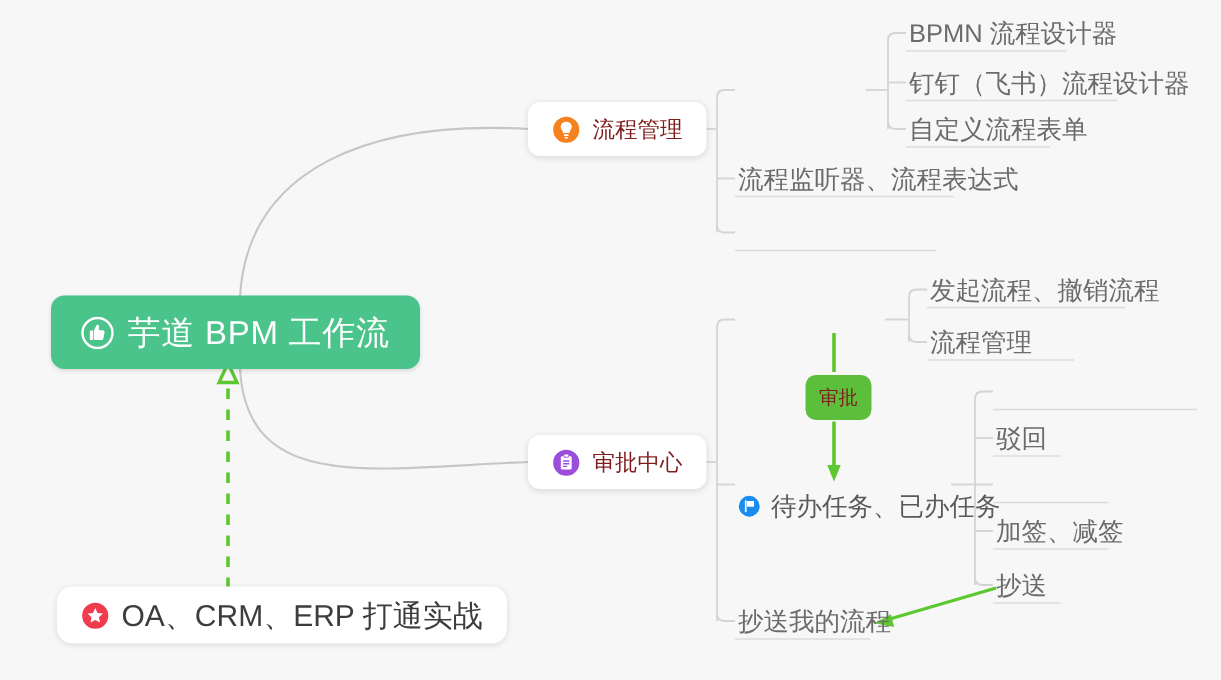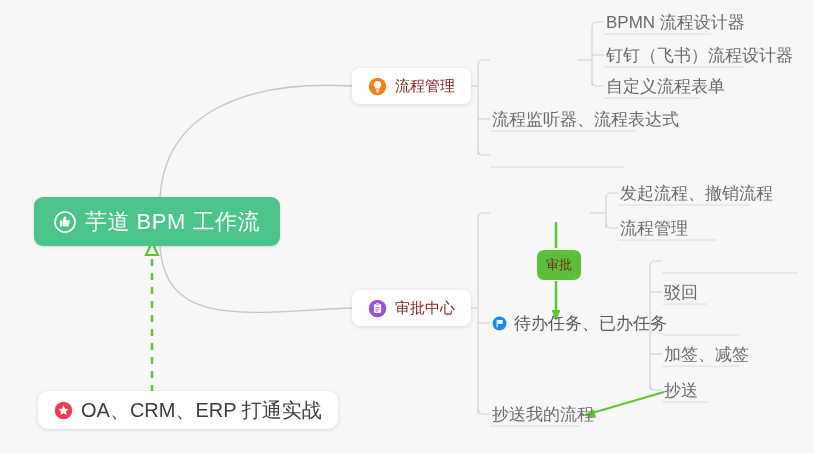--- a/index.html
+++ b/index.html
@@ -237,21 +237,21 @@
   </div>
 
   <div class="text-node leaf" style="left:618px;top:215px;">
     <span class="text-label">流程管理</span>
   </div>
 
   <div class="badge-node" style="left:537px;top:250px;">
     <span class="badge-label">审批</span>
   </div>
 
-  <div class="text-node" style="left:490px;top:310px;">
+  <div class="text-node" style="left:490px;top:324px;">
     <span class="icon">
       <svg width="15" height="15" viewBox="0 0 16 16">
         <circle cx="8" cy="8" r="7.4" fill="#1a8cf0"></circle>
         <rect x="4.9" y="3.8" width="1.2" height="8.4" rx="0.5" fill="#ffffff"></rect>
         <path d="M6.4 4.3 L11.4 4.3 L11.4 8.4 L6.4 8.4 Z" fill="#ffffff"></path>
       </svg>
     </span>
     <span class="text-label">待办任务、已办任务</span>
   </div>
 

